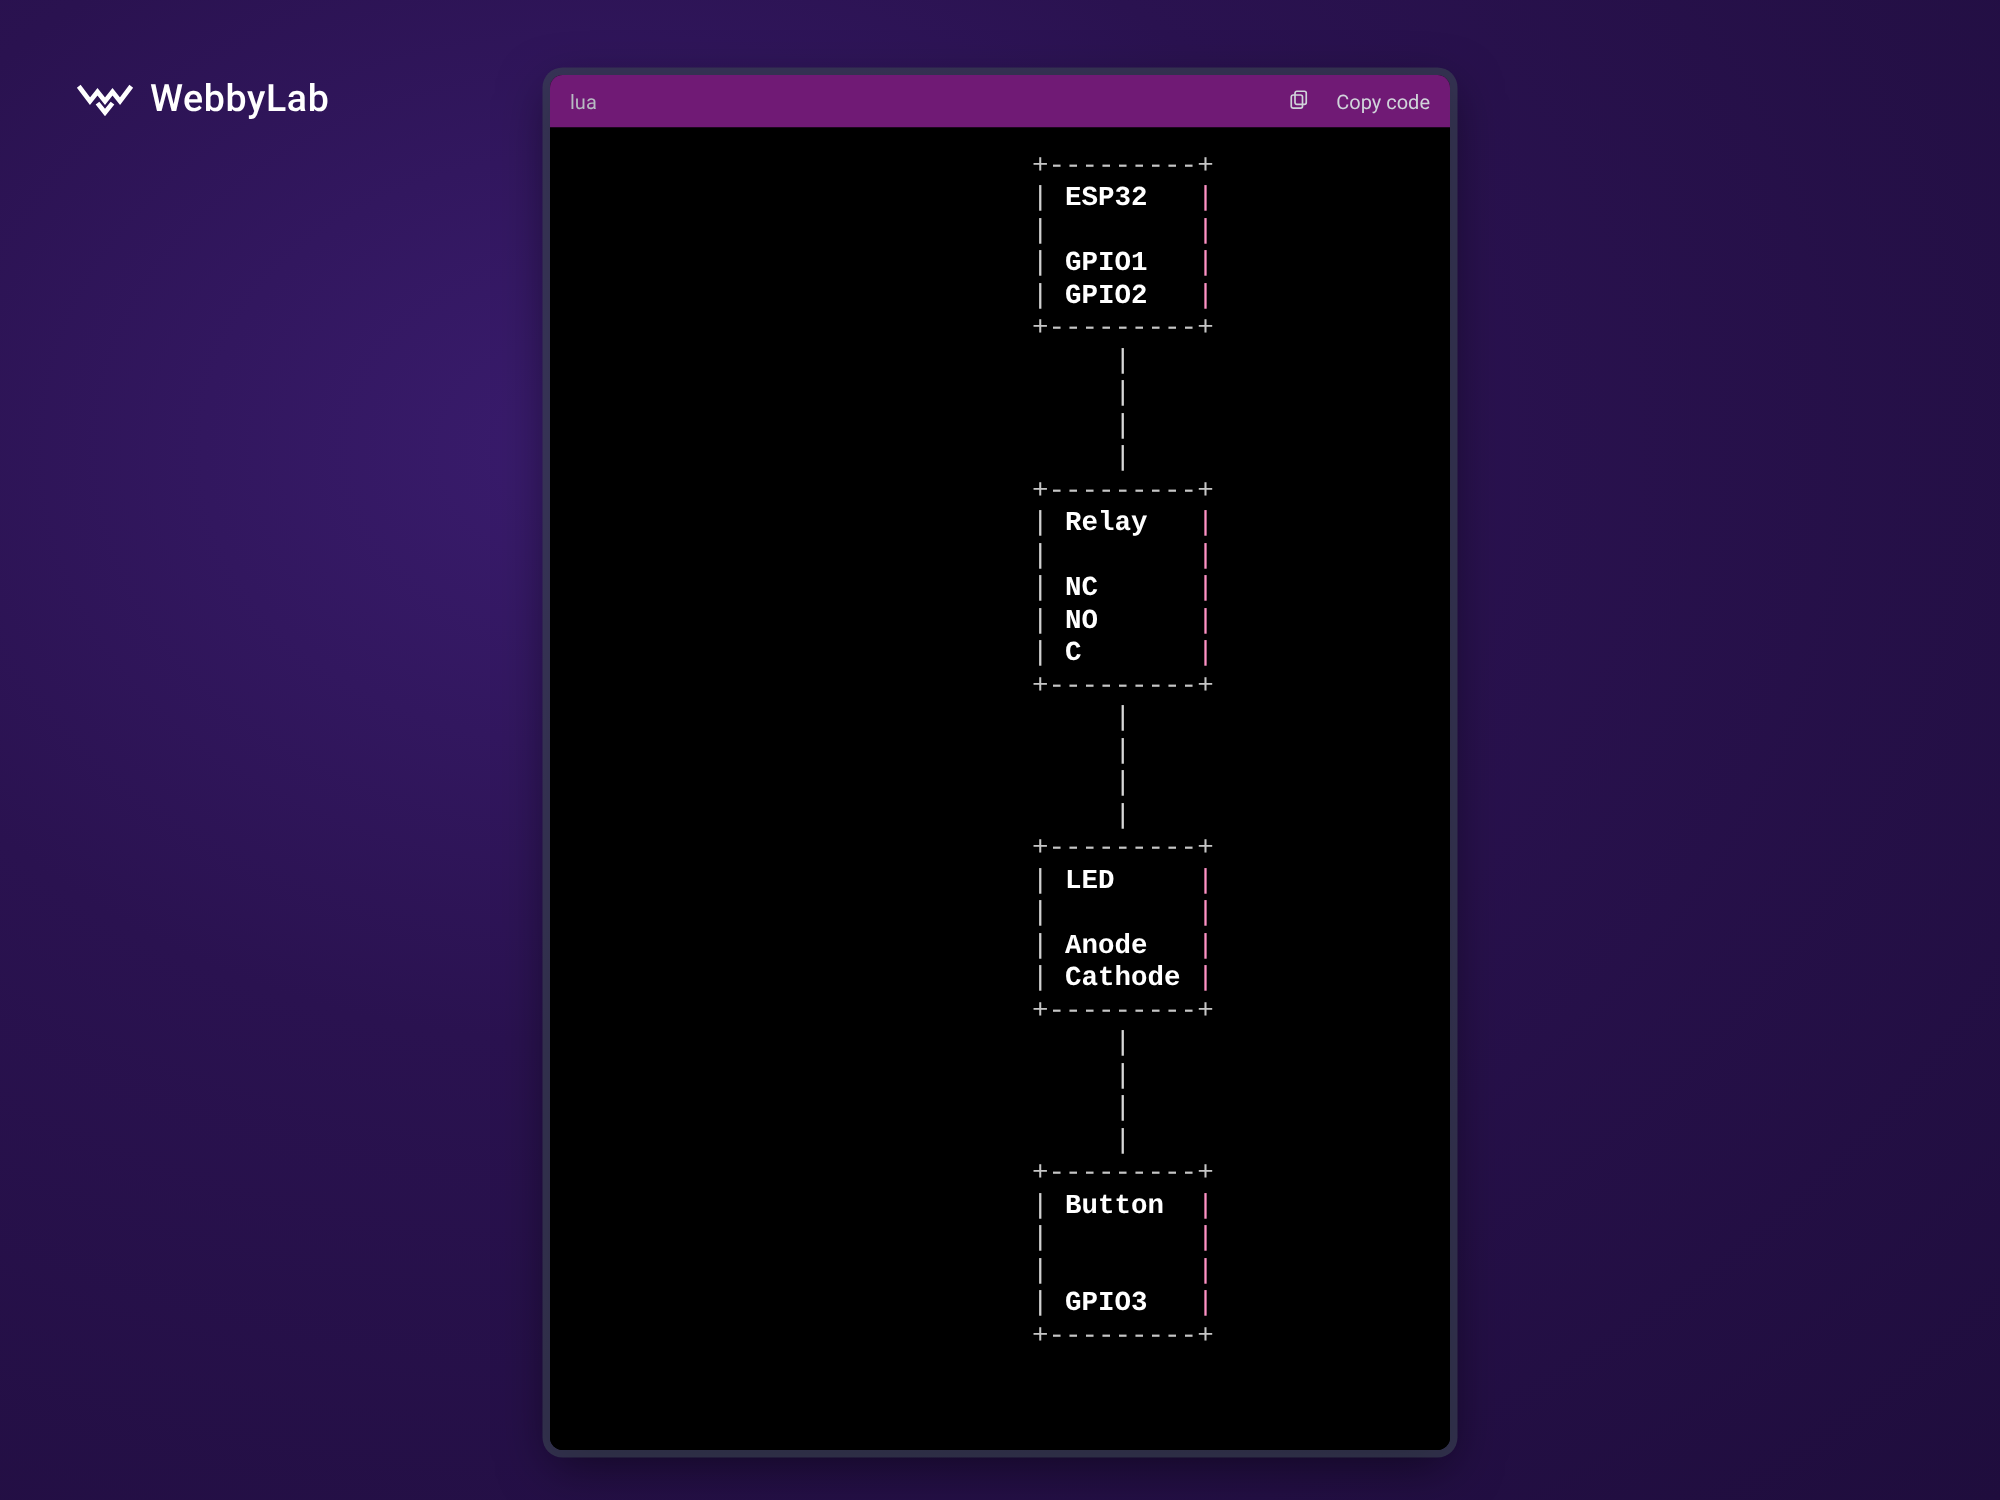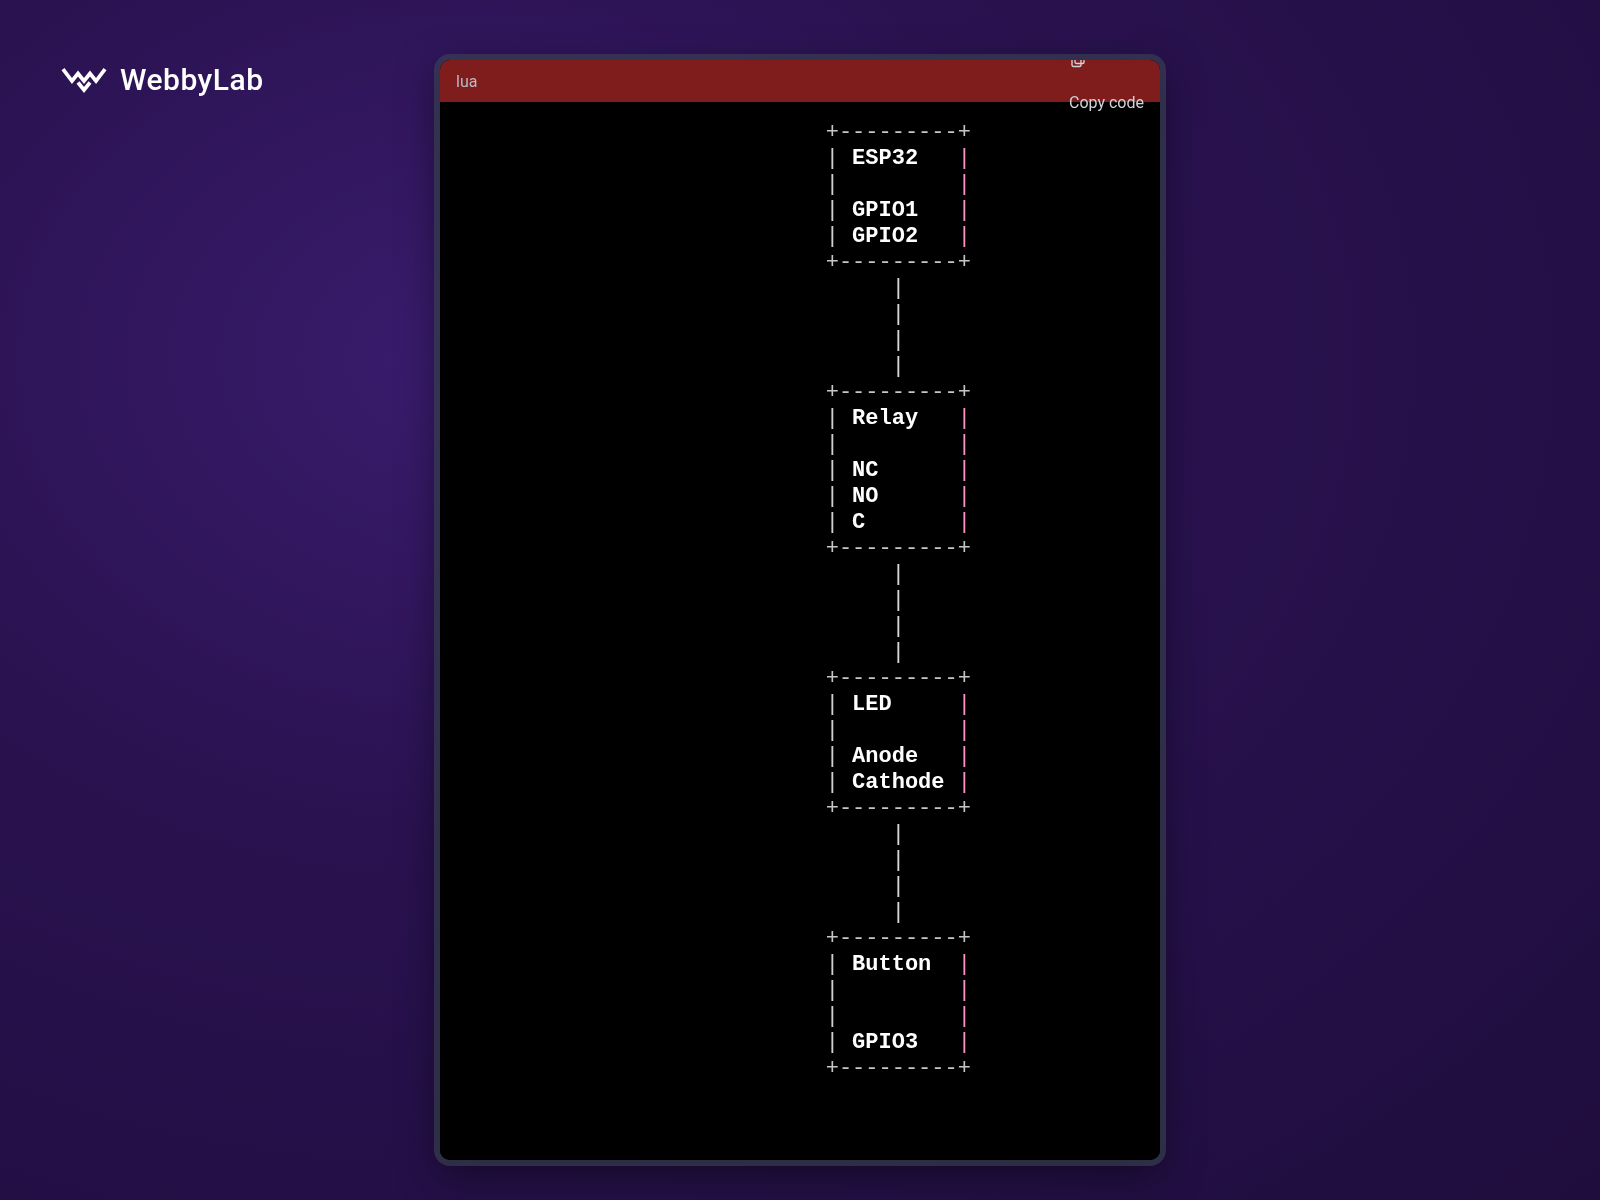--- a/index.html
+++ b/index.html
@@ -37,37 +37,37 @@
     left: 440px;
     width: 720px;
     background: #000000;
     border-radius: 10px;
     box-shadow: 0 0 0 6px rgba(60, 70, 85, 0.6), 0 12px 40px rgba(0,0,0,0.5);
     overflow: hidden;
   }
 
   .code-header {
     height: 42px;
-    background: #7f1d1d;
+    background: #701a75;
     display: flex;
     align-items: center;
     justify-content: space-between;
     padding: 0 16px;
     color: #c8ccd2;
     font-size: 16px;
   }
   .code-lang {
     color: #b7bbc2;
   }
   .copy-btn {
     display: flex;
+    align-items: center;
     gap: 21px;
     cursor: pointer;
     color: #d0d4da;
-    flex-direction: column;
   }
   .copy-btn svg {
     width: 18px;
     height: 18px;
     stroke: #d0d4da;
     fill: none;
     stroke-width: 1.8;
   }
 
   .code-body {

